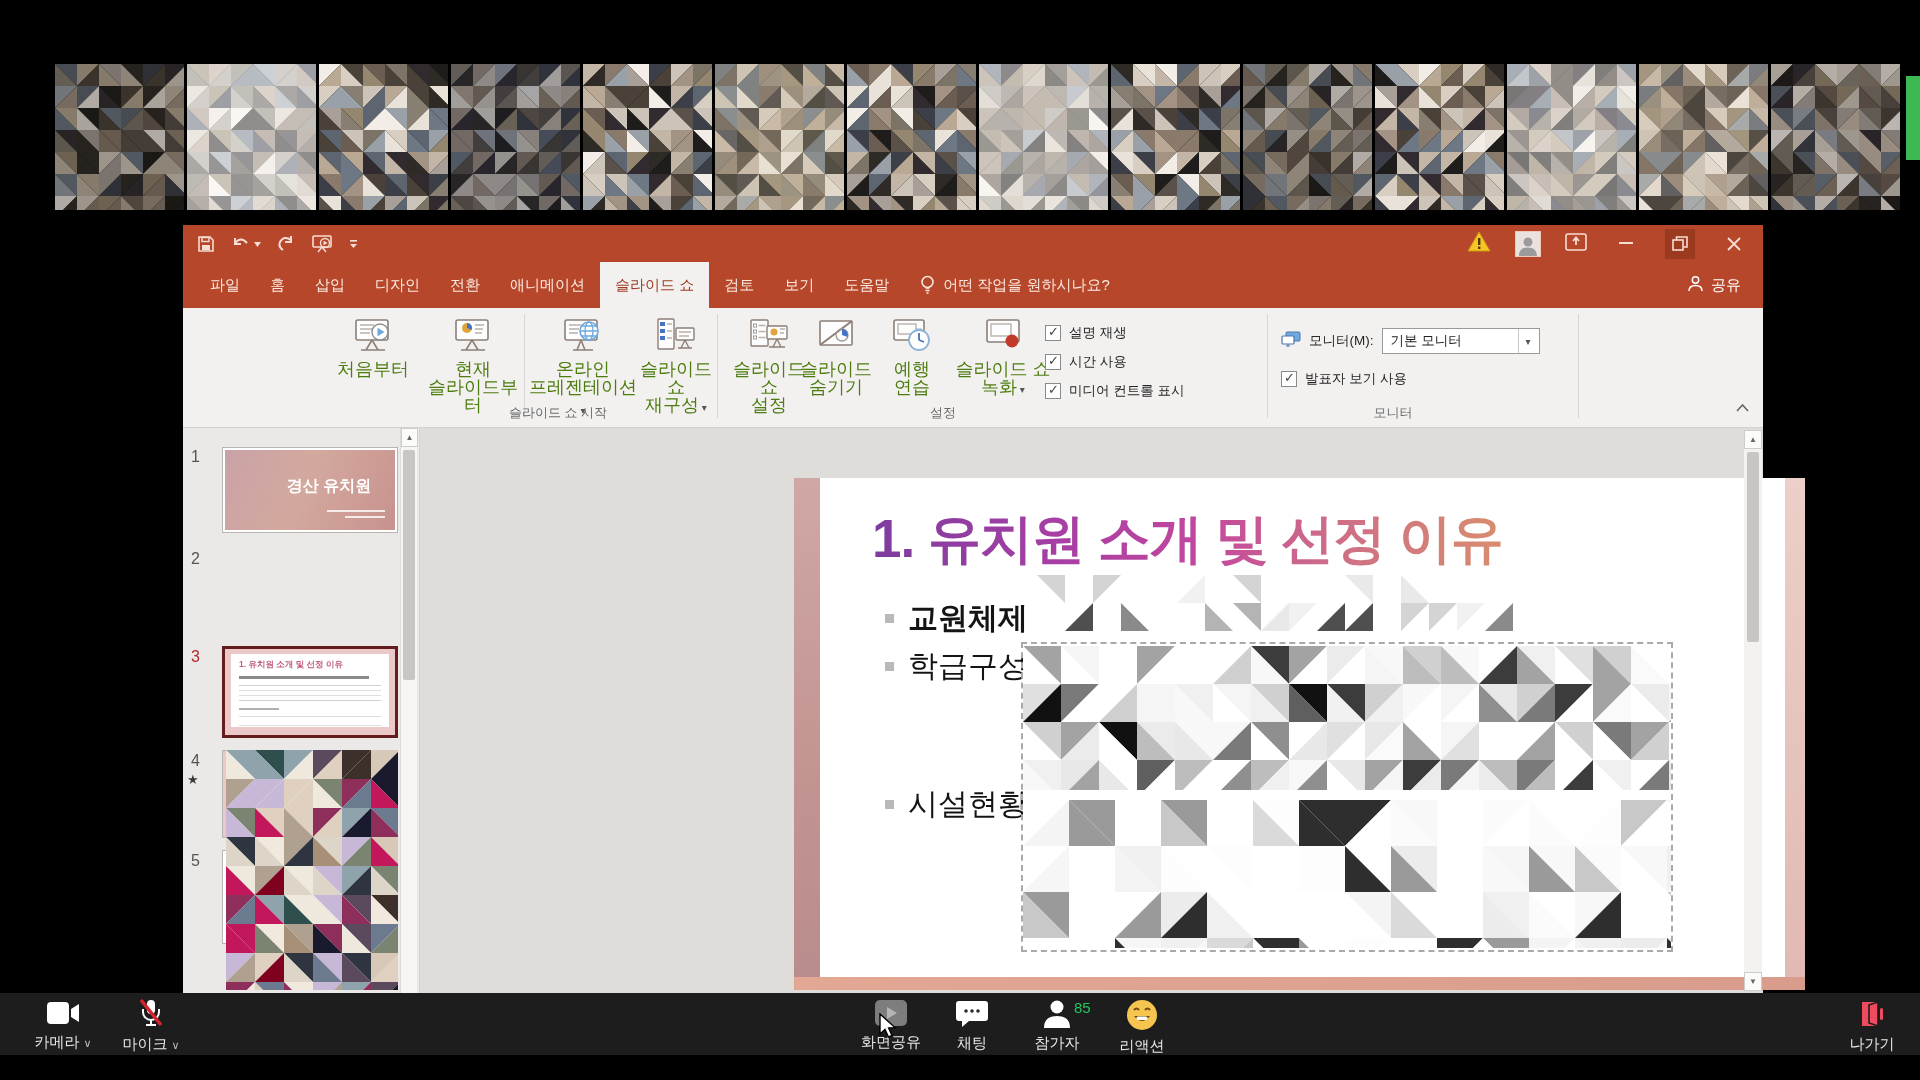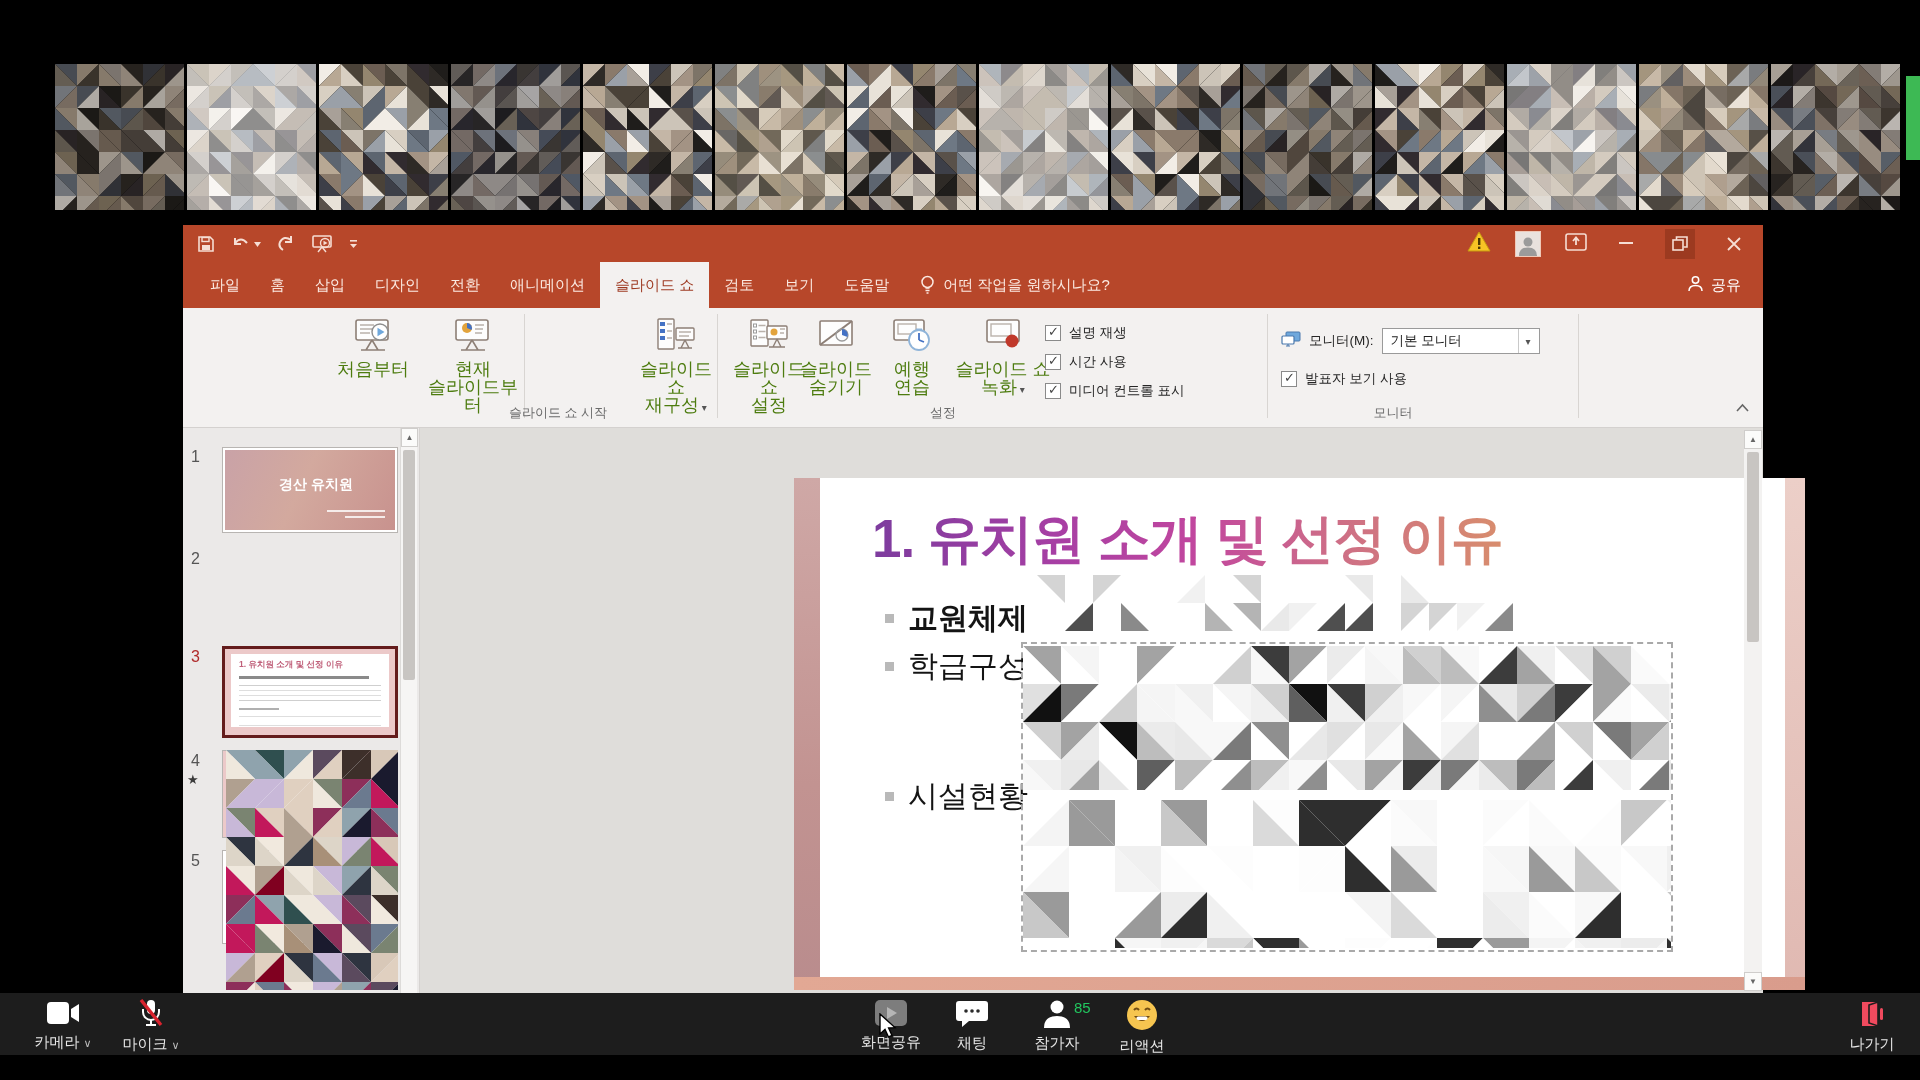--- a/index.html
+++ b/index.html
@@ -1474,20 +1474,34 @@
               <circle cx="16" cy="12" r="5" fill="#e2a33c"></circle>
               <path d="M16 12 L16 7 A5 5 0 0 1 20.5 14z" fill="#4472c4"></path>
               <path d="M24 9 h9 M24 13 h8 M24 17 h7" stroke="#b9b1aa" stroke-width="1.6"></path>
               <path d="M21 24 L15 34 M21 24 L27 34 M10 34 h24" stroke="#8d7f76" stroke-width="1.6" fill="none"></path>
             </svg>
           </div>
         <div class="rlb">현재
 슬라이드부터</div>
       </div>
       <div class="rdiv" style="left:341px;"></div>
+      <div class="rbtn has-dd" style="left:345px;width:110px;">
+        <div class="ric">
+            <svg width="44" height="42" viewBox="0 0 44 42">
+              <rect x="4" y="4" width="32" height="20" rx="2" fill="#fdfdfd" stroke="#8d7f76" stroke-width="1.6"></rect>
+              <path d="M8 9 h12 M8 13 h10 M8 17 h9" stroke="#b9b1aa" stroke-width="1.6"></path>
+              <circle cx="28" cy="15" r="9" fill="#fff" stroke="#6fa8dc" stroke-width="1.6"></circle>
+              <ellipse cx="28" cy="15" rx="4" ry="9" fill="none" stroke="#6fa8dc" stroke-width="1.3"></ellipse>
+              <path d="M19.5 15 h17 M20.5 10 h15 M20.5 20 h15" stroke="#6fa8dc" stroke-width="1.3" fill="none"></path>
+              <path d="M20 24 L16 34 M20 24 L24 34 M12 34 h20" stroke="#8d7f76" stroke-width="1.6" fill="none"></path>
+            </svg>
+          </div>
+        <div class="rlb">온라인
+프레젠테이션</div>
+      </div>
       <div class="rbtn has-dd" style="left:450px;width:86px;">
         <div class="ric">
             <svg width="44" height="42" viewBox="0 0 44 42">
               <rect x="4" y="3" width="16" height="30" rx="1" fill="#fdfdfd" stroke="#8d7f76" stroke-width="1.4"></rect>
               <rect x="6" y="6" width="5" height="4" fill="#4472c4"></rect>
               <rect x="6" y="13" width="5" height="4" fill="#4472c4"></rect>
               <rect x="6" y="20" width="5" height="4" fill="#4472c4"></rect>
               <path d="M13 8 h5 M13 15 h5 M13 22 h5" stroke="#b9b1aa" stroke-width="1.4"></path>
               <rect x="22" y="12" width="18" height="12" rx="1" fill="#fdfdfd" stroke="#8d7f76" stroke-width="1.4"></rect>
               <path d="M25 16 h12 M25 20 h10" stroke="#b9b1aa" stroke-width="1.4"></path>
@@ -1589,21 +1603,21 @@
 
       <div class="collapse-chev"><svg width="13" height="9" viewBox="0 0 13 9">
             <path d="M1 8 L6.5 2 L12 8" fill="none" stroke="#666" stroke-width="1.6"></path>
           </svg></div>
     </div>
 
     <div class="abs panel">
       <div class="snum" style="top:20px;">1</div>
       <div class="thumb" style="top:19px;height:86px;">
         <div class="abs" style="left:2px;top:2px;right:2px;bottom:2px;background:linear-gradient(115deg,#c9a2a7,#d3a99e 45%,#c8928e);">
-          <div class="abs" style="left:54px;top:26px;width:100px;color:#fff;font-size:14px;font-weight:bold;">경산 유치원</div>
+          <div class="abs" style="left:54px;top:26px;width:100px;text-align:center;color:#fff;font-size:16px;font-weight:bold;">경산 유치원</div>
           <div class="abs" style="right:10px;bottom:18px;width:58px;height:2px;background:rgba(255,255,255,.8);"></div>
           <div class="abs" style="right:10px;bottom:12px;width:40px;height:2px;background:rgba(255,255,255,.8);"></div>
         </div>
       </div>
 
       <div class="snum" style="top:122px;">2</div>
 
       <div class="snum sel" style="top:220px;">3</div>
       <div class="thumb" style="top:218px;height:92px;border:3px solid #641c1c;background:#ecc9c9;">
         <div class="abs" style="left:6px;top:5px;right:6px;bottom:8px;background:#fff;">
@@ -1755,21 +1769,21 @@
         <div class="slide-title">1. 유치원 소개 및 선정 이유</div>
 
         <div class="bullet" style="top:120px;font-weight:bold;">
             <span class="bm"></span>
             <span>교원체제</span>
           </div>
         <div class="bullet" style="top:168px;">
             <span class="bm"></span>
             <span>학급구성</span>
           </div>
-        <div class="bullet" style="top:298px;">
+        <div class="bullet" style="top:306px;">
             <span class="bm"></span>
             <span>시설현황</span>
           </div>
 
         <div class="mosaic" style="left:243px;top:97px;width:500px;height:56px;"><svg width="500" height="56" viewBox="0 0 500 56" xmlns="http://www.w3.org/2000/svg">
               <polygon points="0,0,28,0,28,28" fill="#d4d4d4"></polygon>
               <polygon points="56,0,84,0,56,28" fill="#d4d4d4"></polygon>
               <polygon points="168,0,168,28,140,28" fill="#f1f1f1"></polygon>
               <polygon points="196,0,224,0,224,28" fill="#d4d4d4"></polygon>
               <polygon points="308,0,336,0,336,28" fill="#e9e9e9"></polygon>

